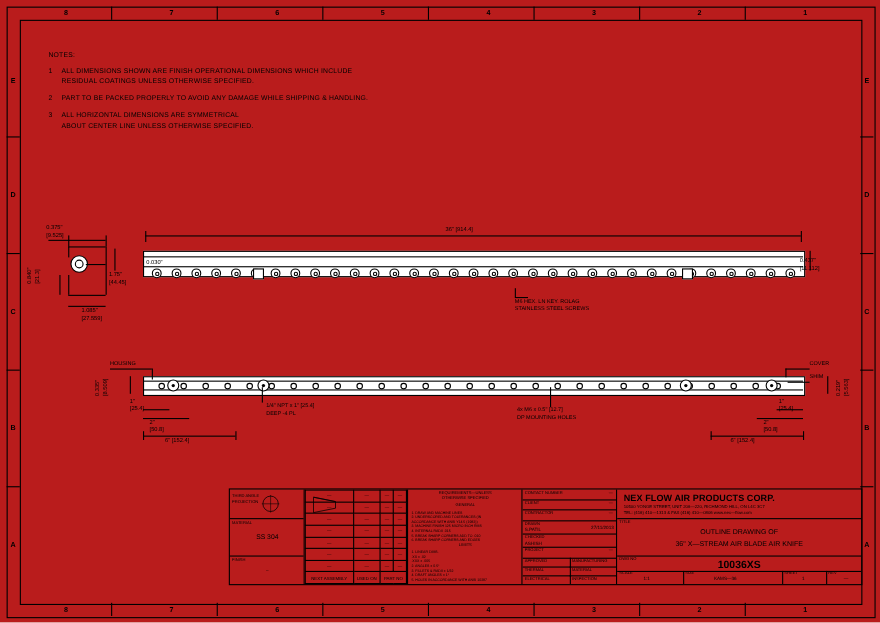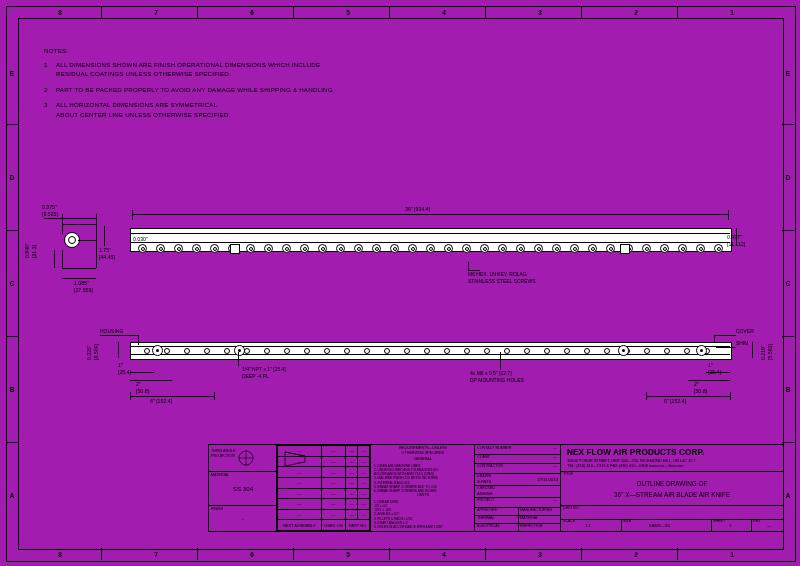--- a/index.html
+++ b/index.html
@@ -1,17 +1,17 @@
 <!DOCTYPE html>
 <html><head>
 <meta charset="utf-8">
 <style>
   html,body{margin:0;padding:0;background:#ffffff;}
   body{width:800px;height:566px;font-family:"Liberation Sans",sans-serif;color:#000;}
-  #sheet{position:relative;width:800px;height:566px;overflow:hidden;background:#a21caf;}
+  #sheet{position:relative;width:800px;height:566px;overflow:hidden;background:#b91c1c;}
 
   
   .frame-outer{position:absolute;left:6px;top:6px;width:788px;height:554px;border:1px solid #000;}
   .frame-inner{position:absolute;left:18px;top:18px;width:764px;height:530px;border:1px solid #000;}
 
   .colzone{position:absolute;top:6px;width:1px;height:554px;background:#000;}
   .rowzone{position:absolute;left:6px;width:788px;height:1px;background:#000;}
 
   .ztick{position:absolute;font-size:6.5px;font-weight:bold;text-align:center;width:12px;}
   .ztick-r{position:absolute;font-size:6.5px;font-weight:bold;text-align:center;width:12px;}
@@ -479,20 +479,21 @@
         <div class="addr" style="position:absolute;left:6px;top:13px;white-space:pre-line;">10500 YONGE STREET, UNIT 206—220, RICHMOND HILL, ON L4C 3C7
 TEL: (416) 410—1313 &amp; FAX (416) 410—0806  www.nex—flow.com</div>
       </div>
       <div style="position:absolute;left:0;top:26px;width:222px;height:34px;border-bottom:1px solid #000;">
         <div class="mini" style="position:absolute;left:2px;top:1px;">TITLE</div>
         <div class="ttl" style="position:absolute;left:0;top:8px;width:222px;">OUTLINE DRAWING OF</div>
         <div class="ttl" style="position:absolute;left:0;top:19px;width:222px;">36" X—STREAM AIR BLADE AIR KNIFE</div>
       </div>
       <div style="position:absolute;left:0;top:60px;width:222px;height:14px;border-bottom:1px solid #000;">
         <div class="mini" style="position:absolute;left:2px;top:1px;">DWG NO</div>
+        <div class="dwgno" style="position:absolute;left:0;top:3px;width:222px;">10036XS</div>
       </div>
       <div style="position:absolute;left:0;top:74px;width:222px;height:12px;">
         <div style="position:absolute;left:0;top:0;width:60px;height:12px;border-right:1px solid #000;">
           <span class="mini" style="position:absolute;left:2px;top:0px;">SCALE</span>
           <span class="mini2" style="position:absolute;left:24px;top:4px;">1:1</span>
         </div>
         <div style="position:absolute;left:60px;top:0;width:90px;height:12px;border-right:1px solid #000;">
           <span class="mini" style="position:absolute;left:2px;top:0px;">SIZE</span>
           <span class="mini2" style="position:absolute;left:28px;top:4px;">KAMS—36</span>
         </div>

